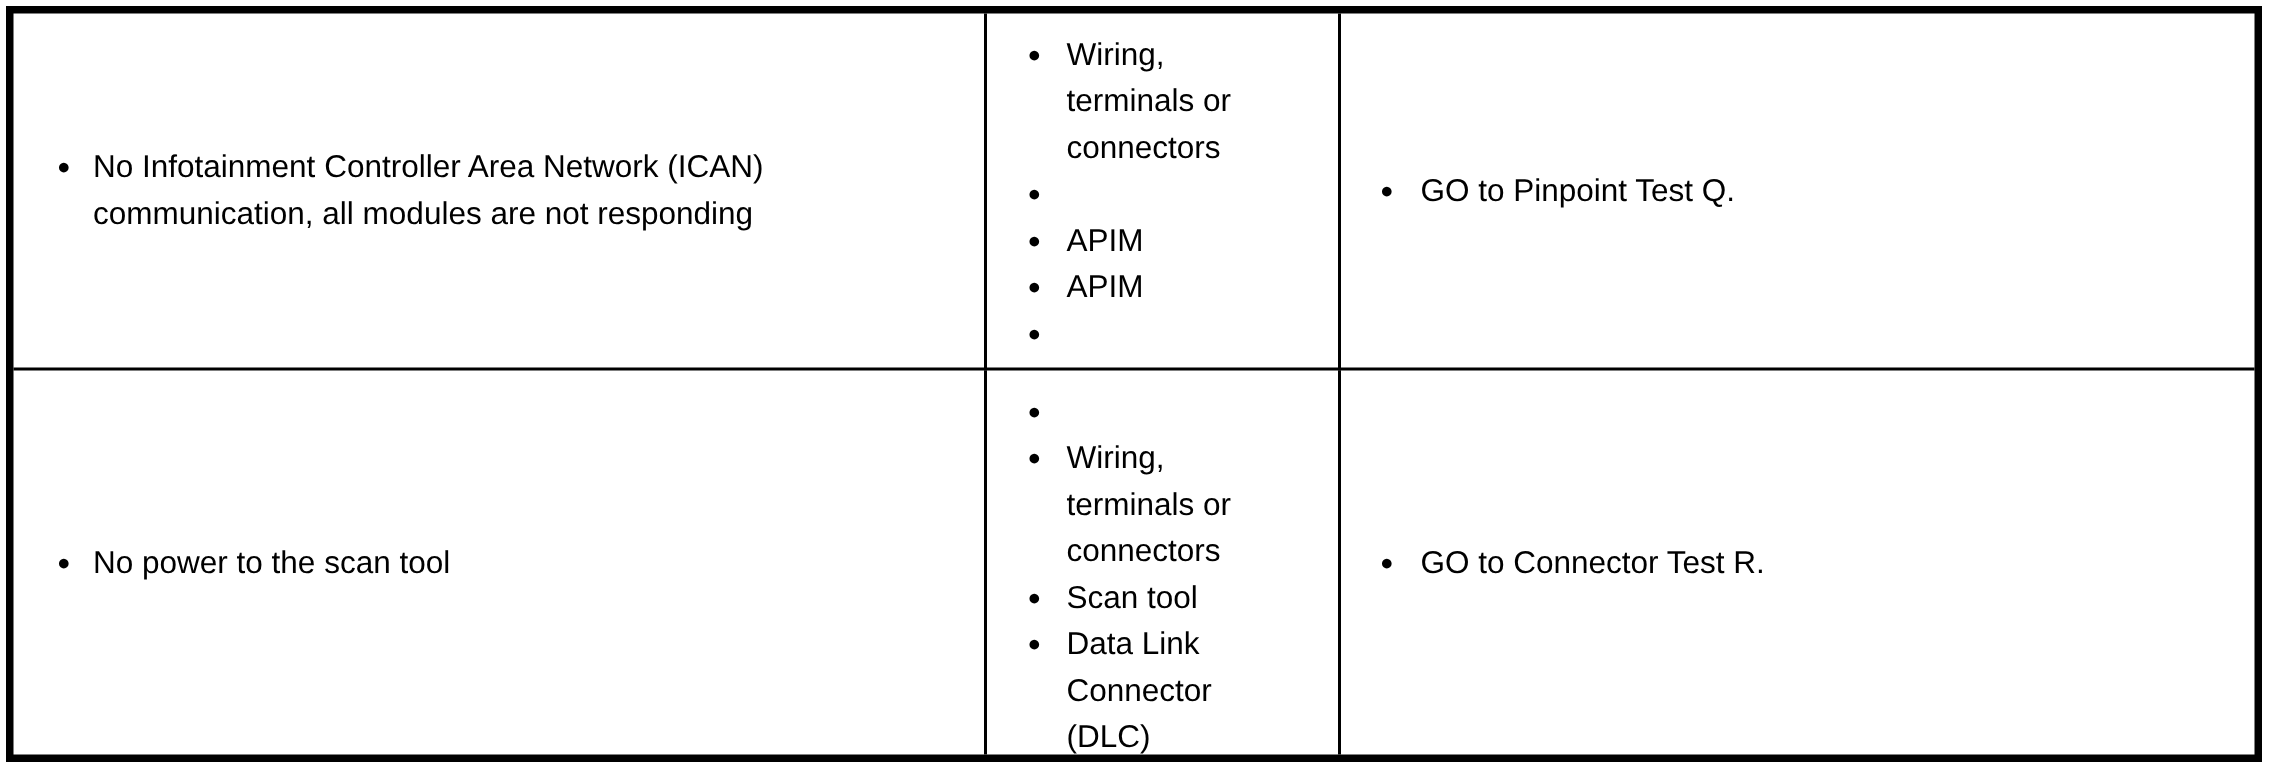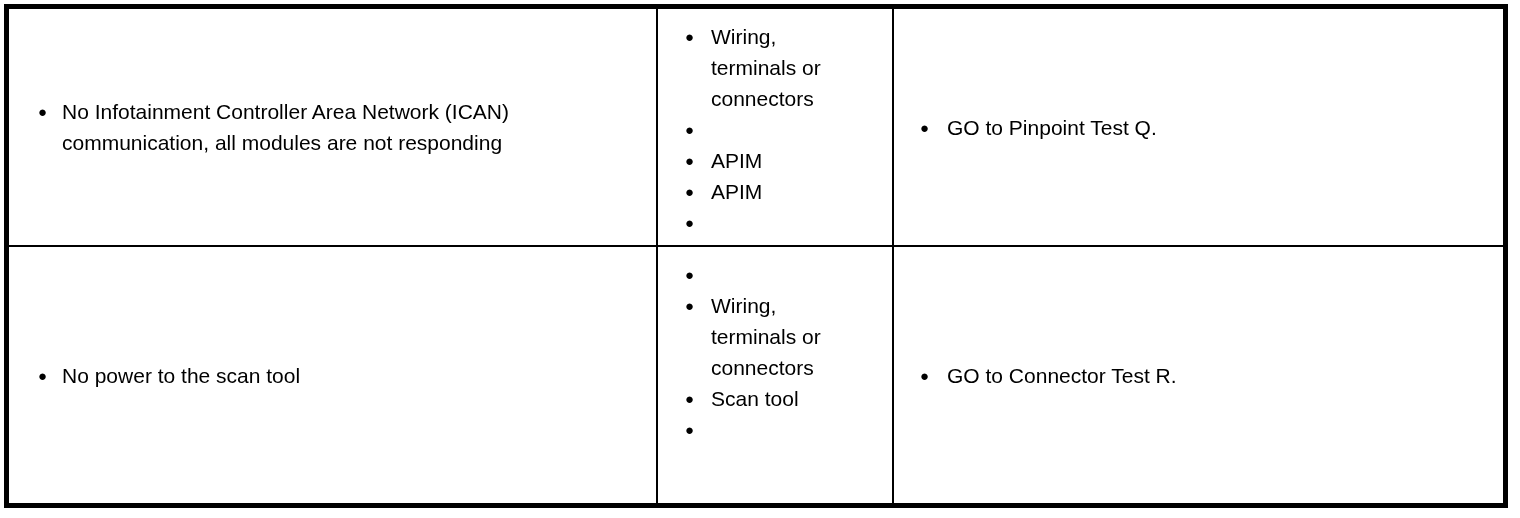--- a/index.html
+++ b/index.html
@@ -119,20 +119,21 @@
         <li>
           <span class="bullet">●</span>
           <span class="item-text">Wiring, terminals or connectors</span>
         </li>
         <li>
           <span class="bullet">●</span>
           <span class="item-text">Scan tool</span>
         </li>
         <li>
           <span class="bullet">●</span>
+          <span class="item-text">Data Link Connector (DLC)</span>
         </li>
       </ul>
     </div>
 
     <div class="cell cell-vcenter action-cell">
       <ul class="bullet-list">
         <li>
           <span class="bullet">●</span>
           <span class="item-text">GO to Connector Test R.</span>
         </li>

